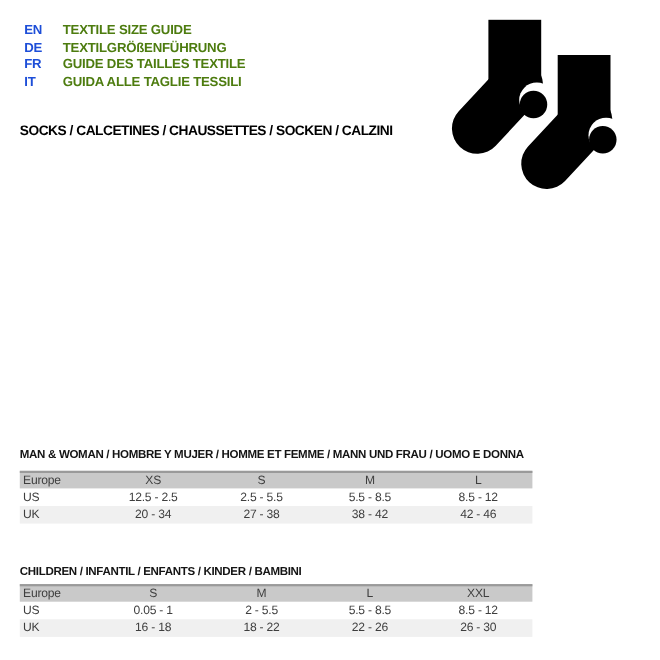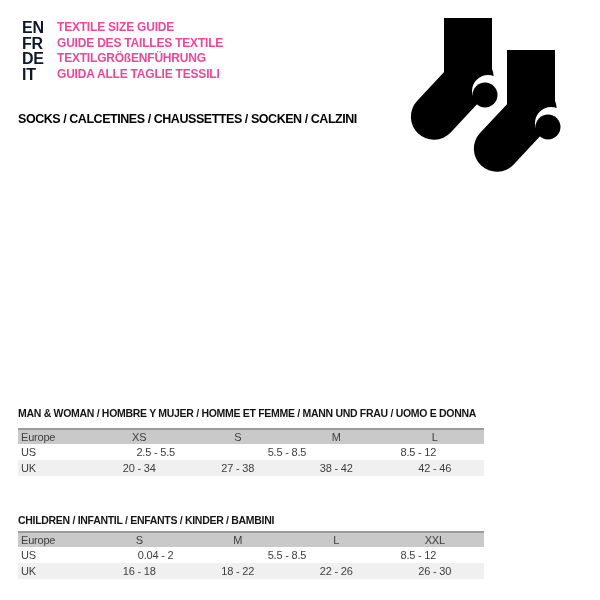--- a/index.html
+++ b/index.html
@@ -4,22 +4,22 @@
 <style>
   html,body{margin:0;padding:0;background:#fff;}
   .canvas{
     position:relative;width:600px;height:600px;background:#ffffff;
     font-family:"Liberation Sans", sans-serif;color:#111;overflow:hidden;
   }
 
   
   .lang-list{position:absolute;left:22px;top:20px;}
   .lang-row{display:flex;height:15.5px;line-height:15.5px;}
-  .lang-code{width:35px;font-size:16px;font-weight:bold;letter-spacing:-0.2px;color:#0f172a;}
-  .lang-label{font-size:12px;font-weight:bold;letter-spacing:-0.2px;color:#ec4899;white-space:nowrap;}
+  .lang-code{width:35px;font-size:12px;font-weight:bold;letter-spacing:-0.2px;color:#1d4ed8;}
+  .lang-label{font-size:12px;font-weight:bold;letter-spacing:-0.2px;color:#4d7c0f;white-space:nowrap;}
 
   
   .subtitle{
     position:absolute;left:18px;top:112px;height:14px;line-height:14px;
     font-size:12.5px;font-weight:bold;letter-spacing:-0.45px;color:#000000;white-space:nowrap;
   }
 
   
   .socks{position:absolute;left:400px;top:8px;width:168px;height:178px;}
 
@@ -43,26 +43,26 @@
 <body>
 
 <div class="canvas">
 
   <div class="lang-list">
     <div class="lang-row">
       <span class="lang-code">EN</span>
       <span class="lang-label">TEXTILE SIZE GUIDE</span>
     </div>
     <div class="lang-row">
+      <span class="lang-code">DE</span>
+      <span class="lang-label">TEXTILGRÖßENFÜHRUNG</span>
+    </div>
+    <div class="lang-row">
       <span class="lang-code">FR</span>
       <span class="lang-label">GUIDE DES TAILLES TEXTILE</span>
-    </div>
-    <div class="lang-row">
-      <span class="lang-code">DE</span>
-      <span class="lang-label">TEXTILGRÖßENFÜHRUNG</span>
     </div>
     <div class="lang-row">
       <span class="lang-code">IT</span>
       <span class="lang-label">GUIDA ALLE TAGLIE TESSILI</span>
     </div>
   </div>
 
   <div class="subtitle">SOCKS / CALCETINES / CHAUSSETTES / SOCKEN / CALZINI</div>
 
   <svg class="socks" viewBox="0 0 168 178" xmlns="http://www.w3.org/2000/svg">
@@ -85,20 +85,21 @@
     <div class="stable">
       <div class="trow thead">
         <span class="c0">Europe</span>
         <span class="cd">XS</span>
         <span class="cd">S</span>
         <span class="cd">M</span>
         <span class="cd">L</span>
       </div>
       <div class="trow r-us">
         <span class="c0">US</span>
+        <span class="cd">12.5 - 2.5</span>
         <span class="cd">2.5 - 5.5</span>
         <span class="cd">5.5 - 8.5</span>
         <span class="cd">8.5 - 12</span>
       </div>
       <div class="trow r-uk">
         <span class="c0">UK</span>
         <span class="cd">20 - 34</span>
         <span class="cd">27 - 38</span>
         <span class="cd">38 - 42</span>
         <span class="cd">42 - 46</span>
@@ -111,21 +112,22 @@
     <div class="stable">
       <div class="trow thead">
         <span class="c0">Europe</span>
         <span class="cd">S</span>
         <span class="cd">M</span>
         <span class="cd">L</span>
         <span class="cd">XXL</span>
       </div>
       <div class="trow r-us">
         <span class="c0">US</span>
-        <span class="cd">0.04 - 2</span>
+        <span class="cd">0.05 - 1</span>
+        <span class="cd">2 - 5.5</span>
         <span class="cd">5.5 - 8.5</span>
         <span class="cd">8.5 - 12</span>
       </div>
       <div class="trow r-uk">
         <span class="c0">UK</span>
         <span class="cd">16 - 18</span>
         <span class="cd">18 - 22</span>
         <span class="cd">22 - 26</span>
         <span class="cd">26 - 30</span>
       </div>

